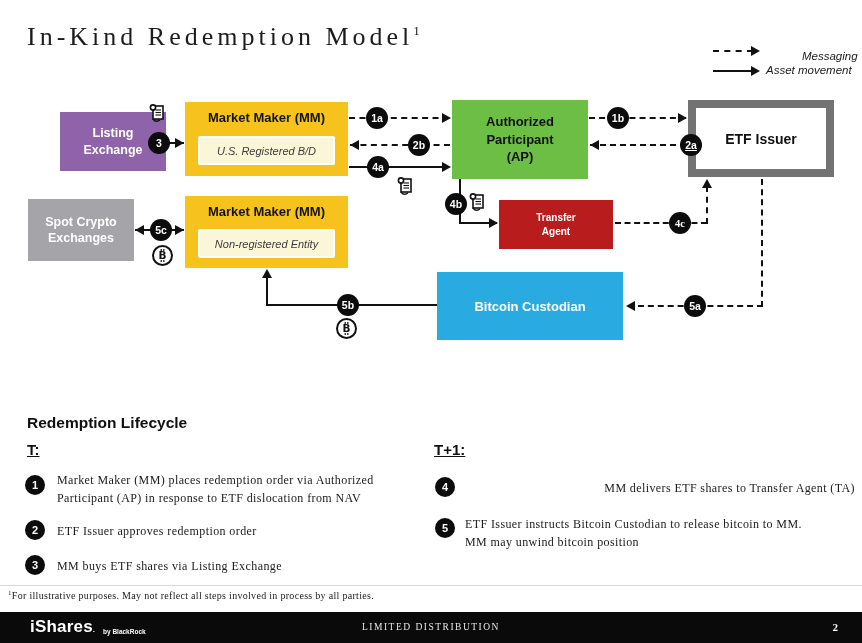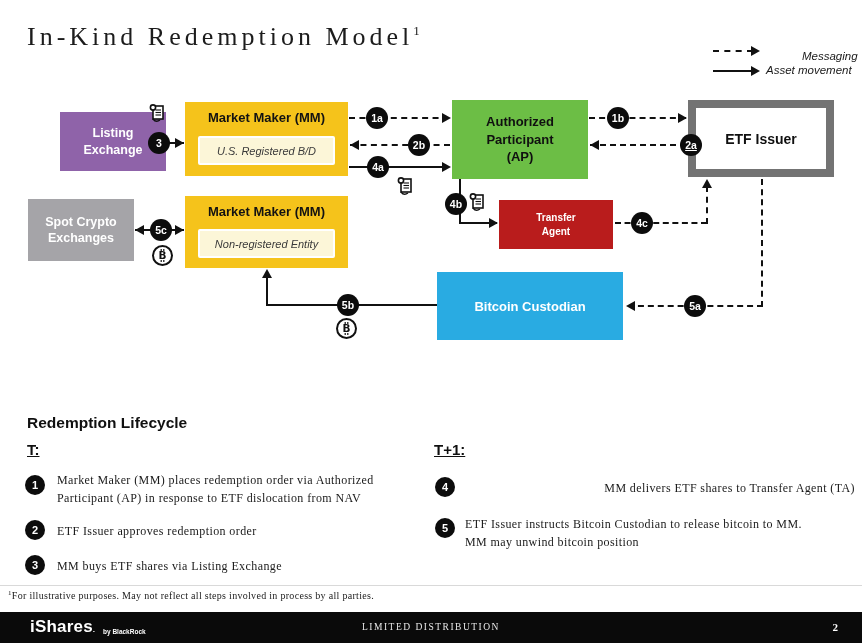--- a/index.html
+++ b/index.html
@@ -182,21 +182,21 @@
     <circle cx="5" cy="4.5" r="2.6" fill="#fff" stroke="#111" stroke-width="1.6"></circle>
     <line x1="7.5" y1="7" x2="13" y2="7" stroke="#111" stroke-width="1.1"></line>
     <line x1="7.5" y1="9.5" x2="13" y2="9.5" stroke="#111" stroke-width="1.1"></line>
     <line x1="7.5" y1="12" x2="13" y2="12" stroke="#111" stroke-width="1.1"></line>
     <path d="M5 16 q3 4 7 1" fill="none" stroke="#111" stroke-width="1.4"></path>
   </svg>
 
   <div class="hd" style="left:615px; top:222px; width:92px;"></div>
   <div class="vd" style="left:706px; top:186px; height:38px;"></div>
   <div class="arr u" style="left:702px; top:179px;"></div>
-  <div class="badge" style="left:631px; top:212px;">4c</div>
+  <div class="badge" style="left:669px; top:212px;font-family:Liberation Serif, serif;">4c</div>
 
   <div class="vd" style="left:761px; top:179px; height:128px;"></div>
   <div class="hd" style="left:628px; top:305px; width:135px;"></div>
   <div class="arr l" style="left:626px; top:301px;"></div>
   <div class="badge" style="left:684px; top:295px;">5a</div>
 
   <div class="hs" style="left:266px; top:304px; width:171px;"></div>
   <div class="vs" style="left:266px; top:272px; height:34px;"></div>
   <div class="arr u" style="left:262px; top:269px;"></div>
   <div class="badge" style="left:337px; top:294px;">5b</div>

